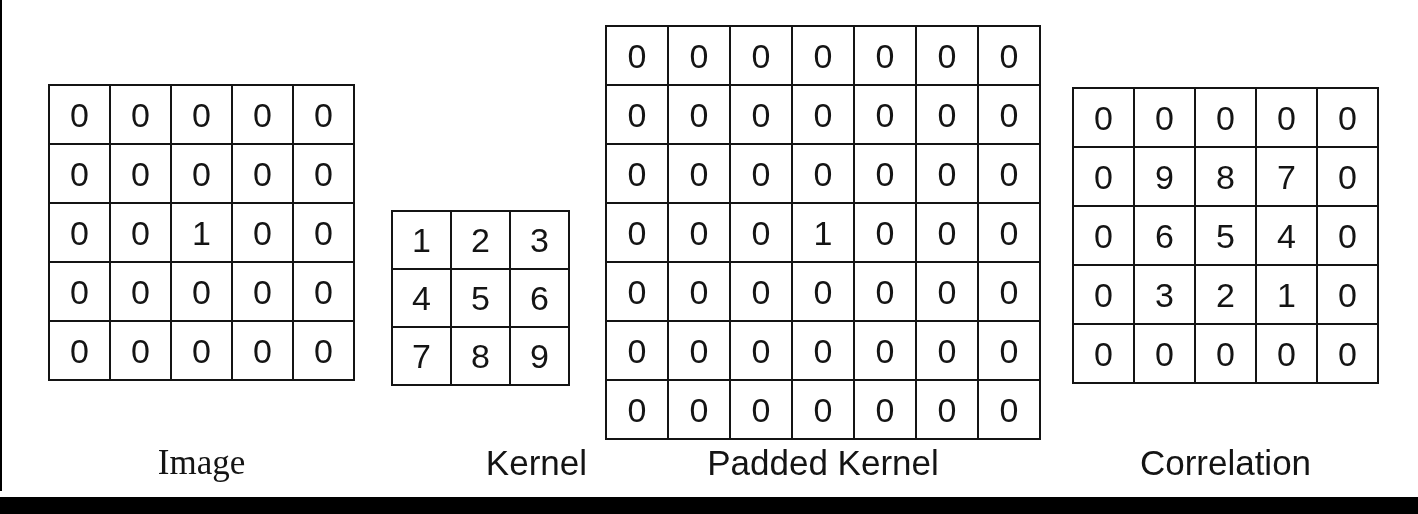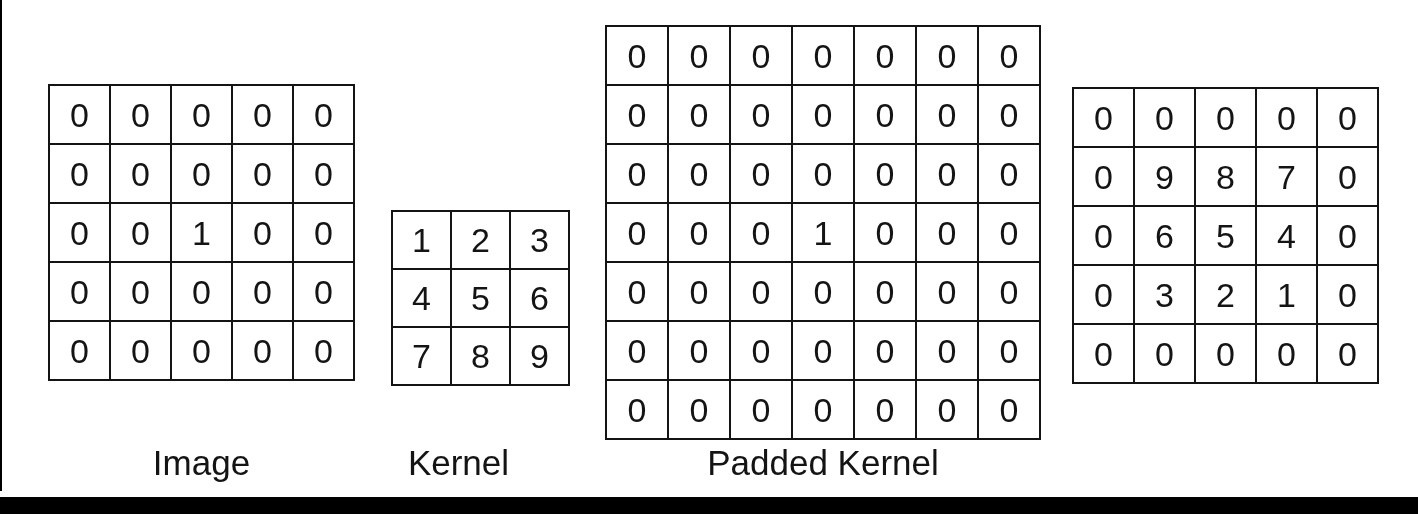--- a/index.html
+++ b/index.html
@@ -54,26 +54,26 @@
     text-align: center;
     font-size: 35px;
     line-height: 38px;
     color: #141414;
     white-space: nowrap;
   }
   
   #grid-image { left: 48px; top: 84px;
     grid-template-columns: repeat(5, 61px);
     grid-template-rows: repeat(5, 59px); }
-  #label-image { left: 48px; width: 307px; }
+  #label-image { left: 48px; width: 307px; font-family: Liberation Serif, serif; }
   
   #grid-kernel { left: 391px; top: 210px;
     grid-template-columns: repeat(3, 59px);
     grid-template-rows: repeat(3, 58px); }
-  #label-kernel { left: 369px; width: 179px; }
+  #label-kernel { left: 408px; width: 179px; text-align: right; }
   
   #grid-padded { left: 605px; top: 25px;
     grid-template-columns: repeat(7, 62px);
     grid-template-rows: repeat(7, 59px); }
   #label-padded { left: 605px; width: 436px; }
   
   #grid-correlation { left: 1072px; top: 87px;
     grid-template-columns: repeat(5, 61px);
     grid-template-rows: repeat(5, 59px); }
   #label-correlation { left: 1072px; width: 307px; }
@@ -200,16 +200,17 @@
       <div class="cell">3</div>
       <div class="cell">2</div>
       <div class="cell">1</div>
       <div class="cell">0</div>
       <div class="cell">0</div>
       <div class="cell">0</div>
       <div class="cell">0</div>
       <div class="cell">0</div>
       <div class="cell">0</div>
     </div>
+  <div class="grid-label" id="label-correlation">Correlation</div>
 
   <div class="bottom-bar"></div>
 
 </div>
 
 </body></html>

